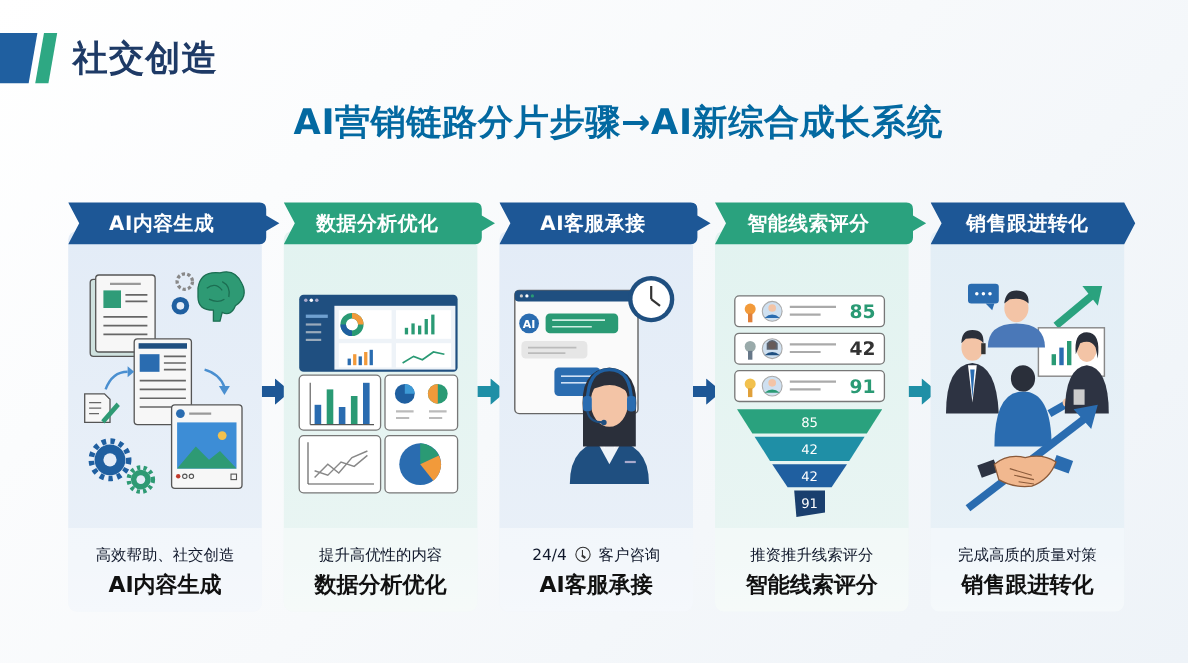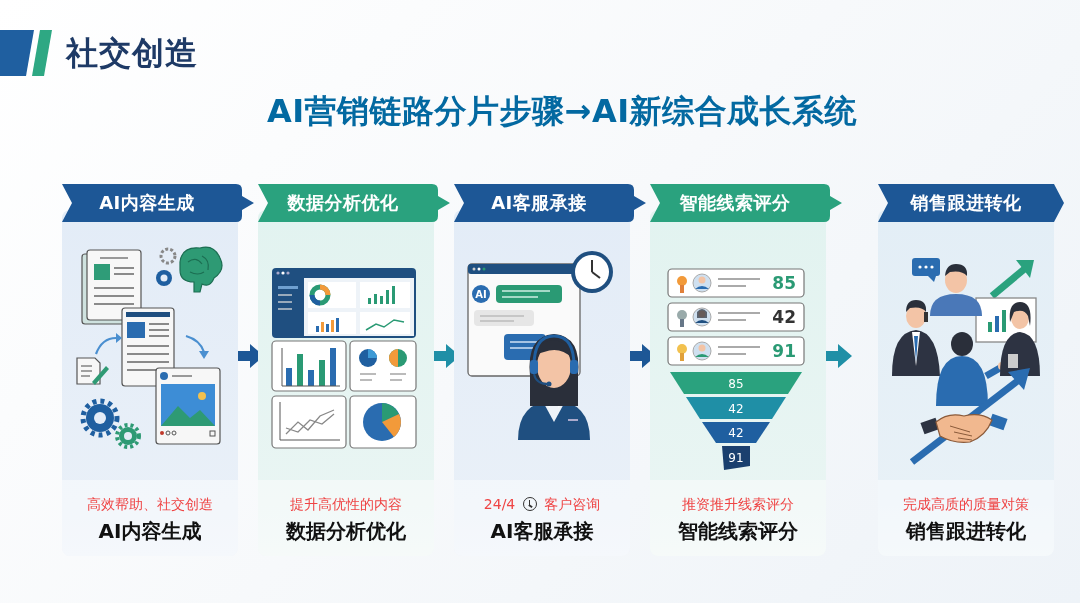--- a/index.html
+++ b/index.html
@@ -27,21 +27,21 @@
     border-radius: 8px;
   }
   .col .card.blue { background: linear-gradient(180deg, #e3ecf7 0%, #e9f0f8 85%, #edf2f9 100%); }
   .col .card.green { background: linear-gradient(180deg, #e2f3f0 0%, #e9f5f3 85%, #eef6f5 100%); }
   .col .card.sky { background: linear-gradient(180deg, #e3eef6 0%, #e8f1f7 85%, #edf4f8 100%); }
   .caption {
     position: absolute; left: 0; top: 300px; width: 176px; height: 76px;
     background: rgba(255,255,255,0.45); border-radius: 0 0 8px 8px;
     text-align: center;
   }
-  .caption .sub { display: block; margin-top: 16px; font-size: 14px; color: #ef4444; font-weight: 500; }
+  .caption .sub { display: block; margin-top: 16px; font-size: 14px; color: #0f172a; font-weight: 500; }
   .caption .big { display: block; margin-top: 4px; font-size: 20px; font-weight: 900; color: #111; }
   .caption .sub .clock {
     display: inline-block; width: 14px; height: 14px; border: 1.6px solid #333; border-radius: 50%;
     vertical-align: -2px; margin: 0 3px; position: relative;
   }
   .caption .sub .clock::before {
     content: ""; position: absolute; left: 5px; top: 2px; width: 1.5px; height: 5px; background: #333;
   }
   .caption .sub .clock::after {
     content: ""; position: absolute; left: 5px; top: 6px; width: 4px; height: 1.5px; background: #333;
@@ -347,21 +347,21 @@
     <div class="caption">
       <span class="sub">推资推升线索评分</span>
       <span class="big">智能线索评分</span>
     </div>
   </div>
 
   <svg class="flow-arrow" style="left:764px" viewBox="0 0 26 24">
     <polygon points="0,7 12,7 12,0 26,12 12,24 12,17 0,17" fill="#1f8fa6"></polygon>
   </svg>
 
-  <div class="col" style="left:816px">
+  <div class="col" style="left:784px">
     <div class="card sky"></div>
     <div class="chev" style="left:0; width:200px;">
       <svg width="200" height="46" viewBox="0 0 200 46">
           <path d="M0 4 L176 4 L186 23 L176 42 L0 42 L10 23 Z" fill="#1d5796"></path>
         </svg>
       <span style="margin-left:-24px">销售跟进转化</span>
     </div>
     <div class="icon-area">
       <svg width="176" height="254" viewBox="0 0 176 254">
 

